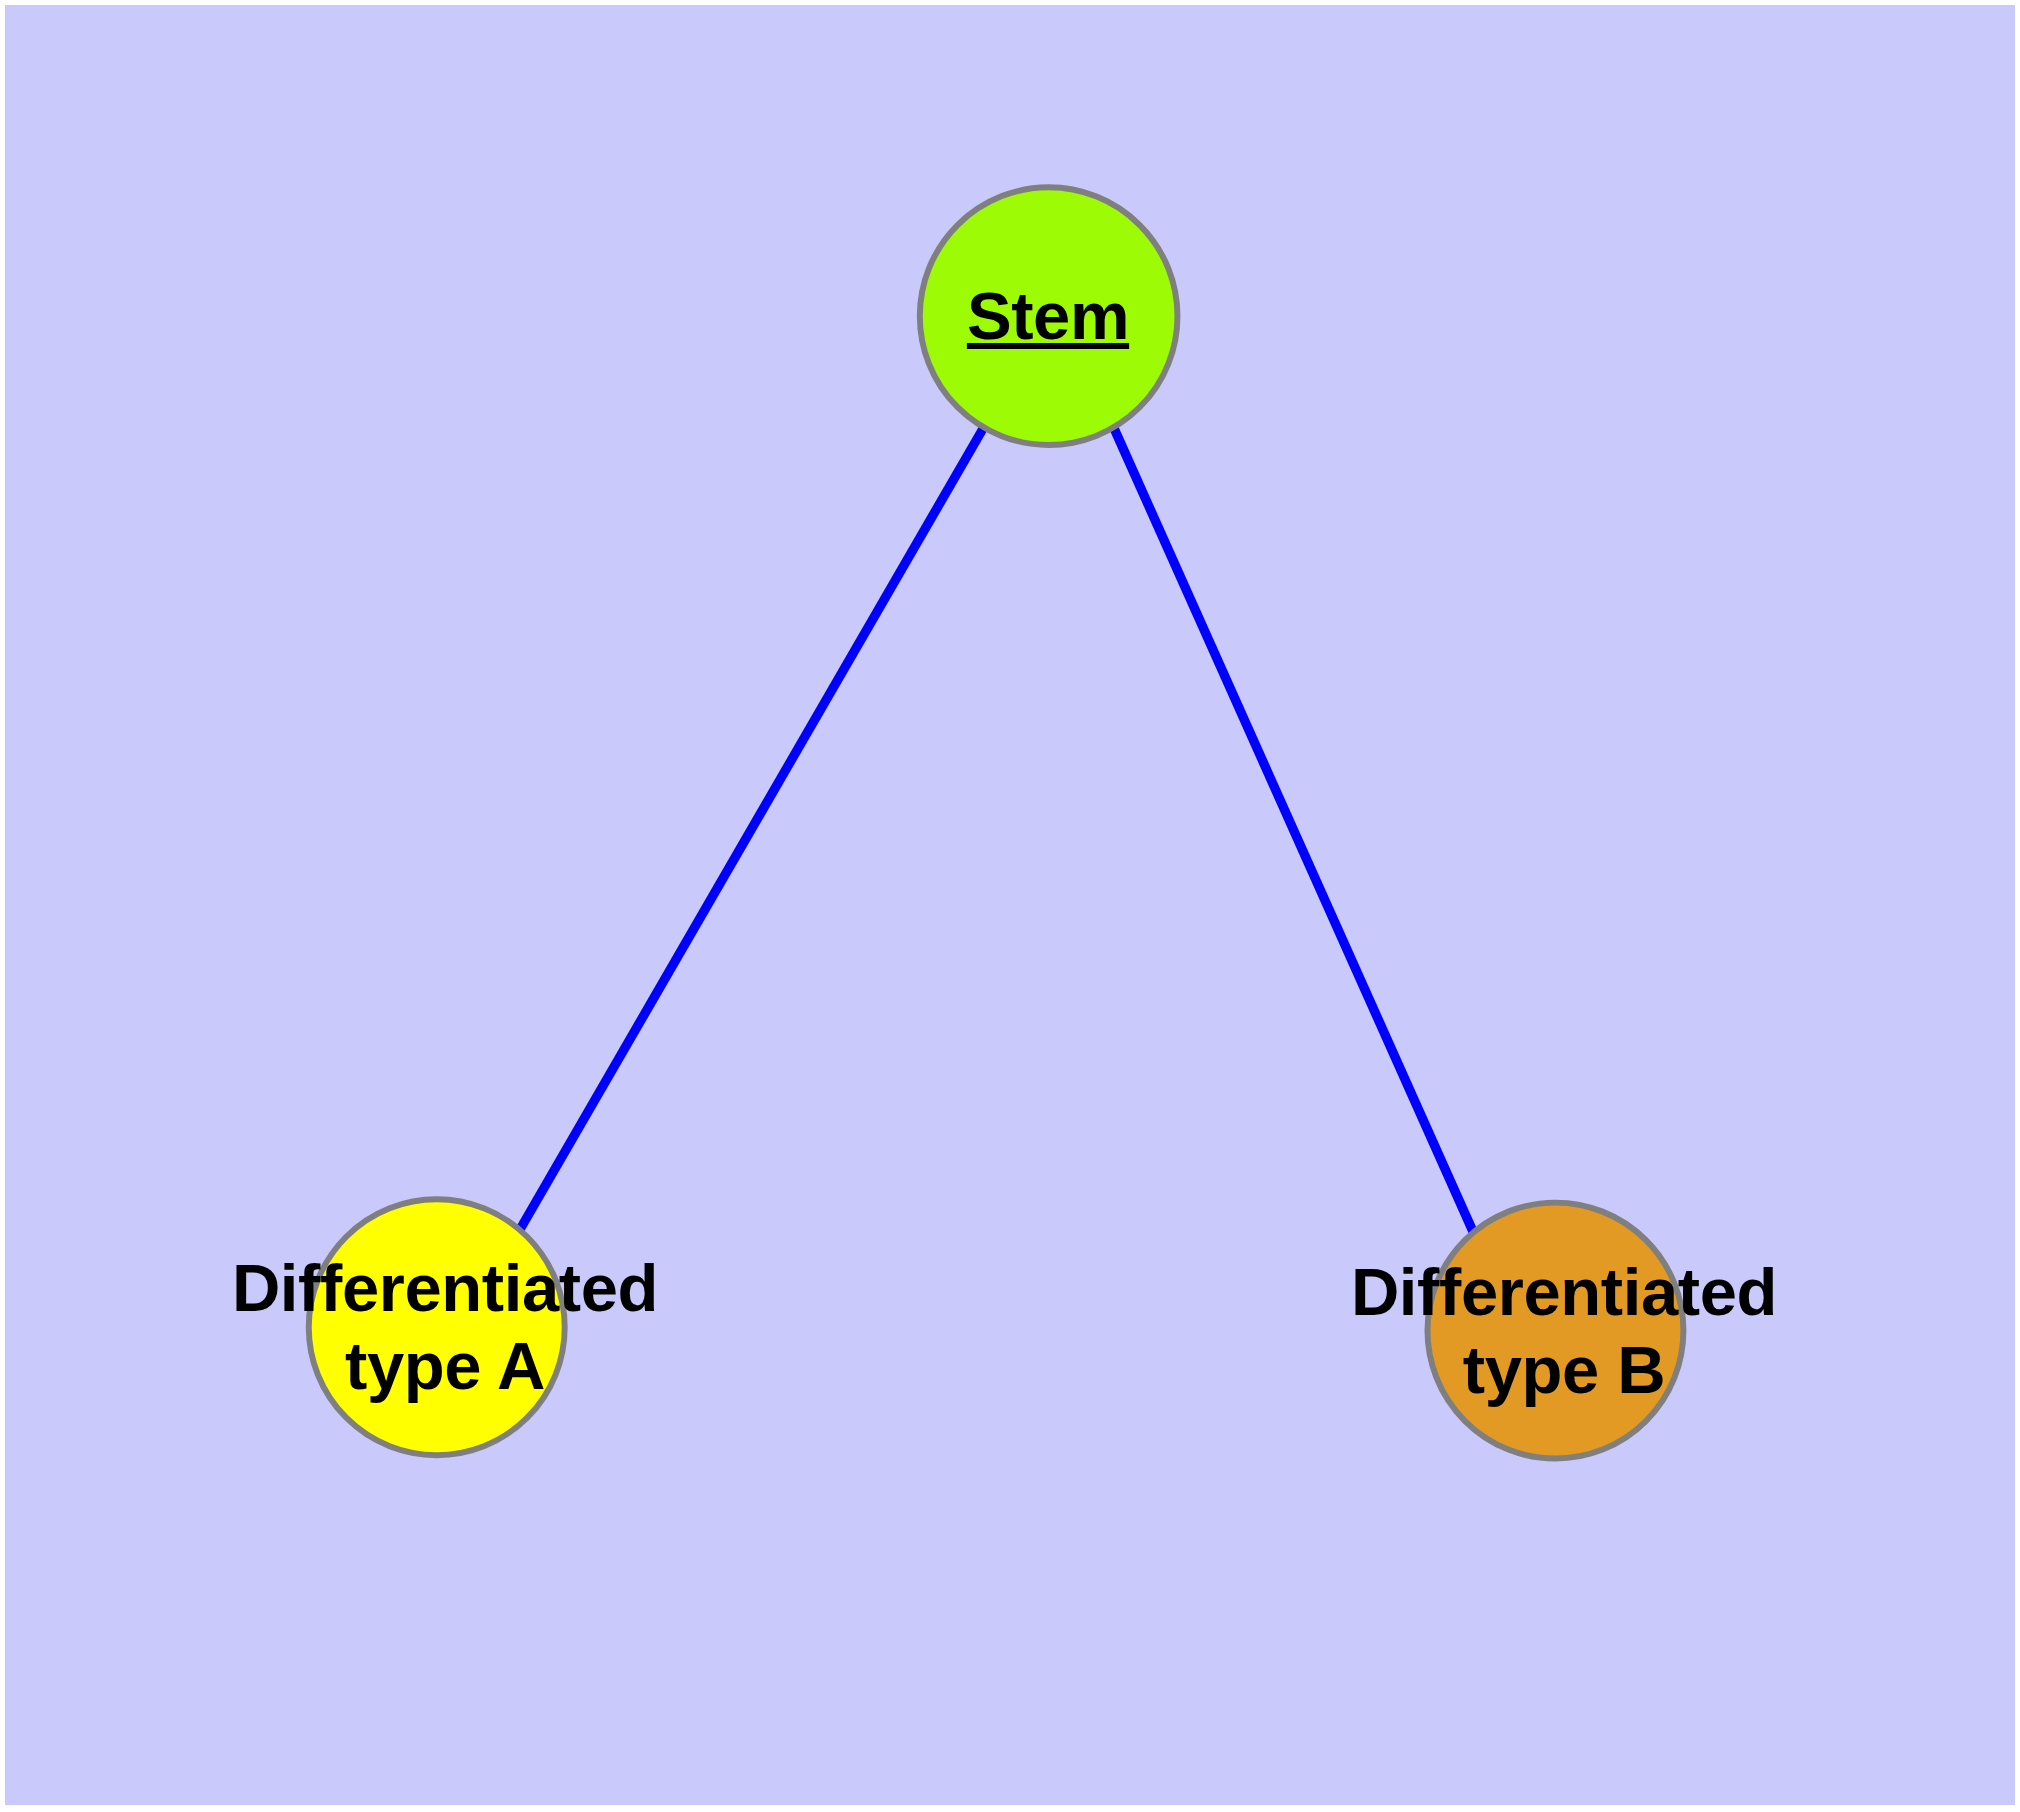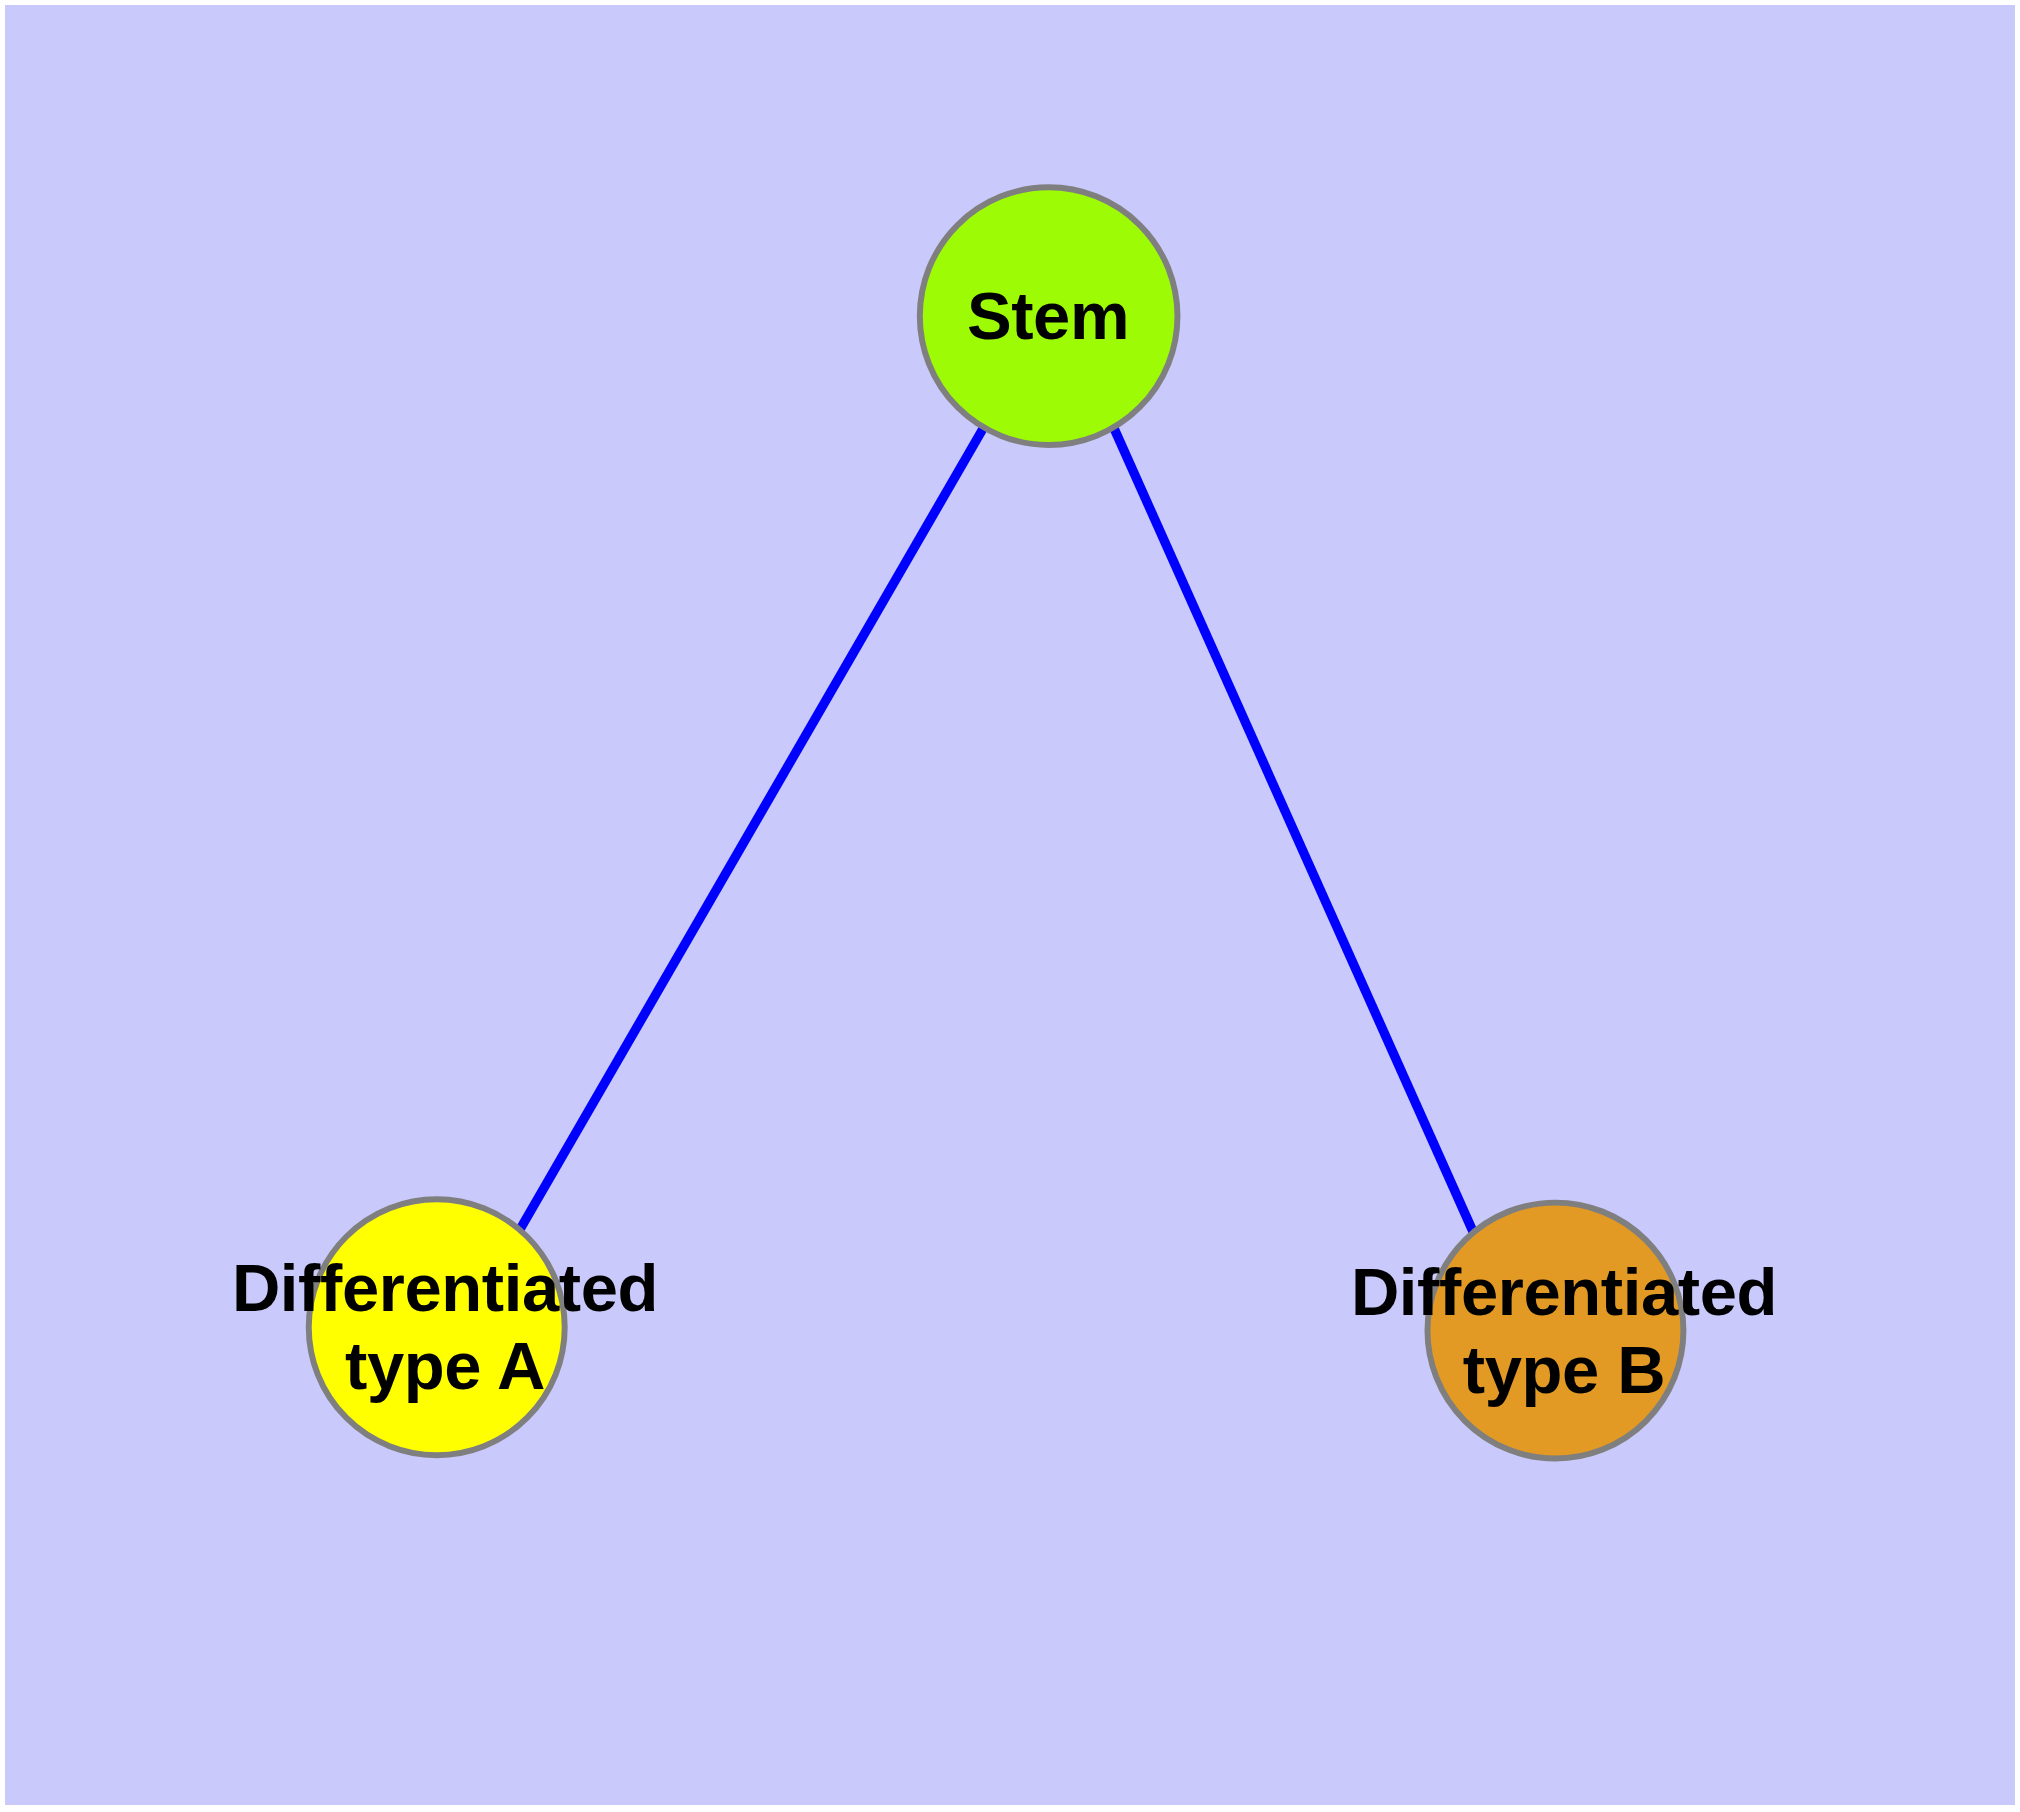--- a/index.html
+++ b/index.html
@@ -82,21 +82,21 @@
       <line class="edge-line" x1="1160" y1="505" x2="613" y2="1451" stroke="#0000ff" stroke-width="11"></line>
       <line class="edge-line" x1="1314" y1="505" x2="1739" y2="1456" stroke="#0000ff" stroke-width="11"></line>
     </g>
     <g>
       <circle class="node-circle" cx="1237" cy="373" r="152" fill="#9efb06" stroke="#7f7f7f" stroke-width="7"></circle>
       <circle class="node-circle" cx="515" cy="1566" r="151" fill="#ffff00" stroke="#7f7f7f" stroke-width="7"></circle>
       <circle class="node-circle" cx="1835" cy="1570" r="151" fill="#e29a24" stroke="#7f7f7f" stroke-width="7"></circle>
     </g>
   </svg>
 
-  <div class="node-label" id="label-stem" style="color: rgb(0, 0, 0); font-size: 67px;">Stem</div>
+  <div class="node-label" id="label-stem" style="color: rgb(0, 0, 0); font-size: 67px; text-decoration: underline;">Stem</div>
 
   <div class="node-label" id="label-type-a" style="color: rgb(0, 0, 0); font-size: 67px;">Differentiated
 type A</div>
 
   <div class="node-label" id="label-type-b" style="color: rgb(0, 0, 0); font-size: 67px;">Differentiated
 type B</div>
 </div>
 
 
 </body></html>

